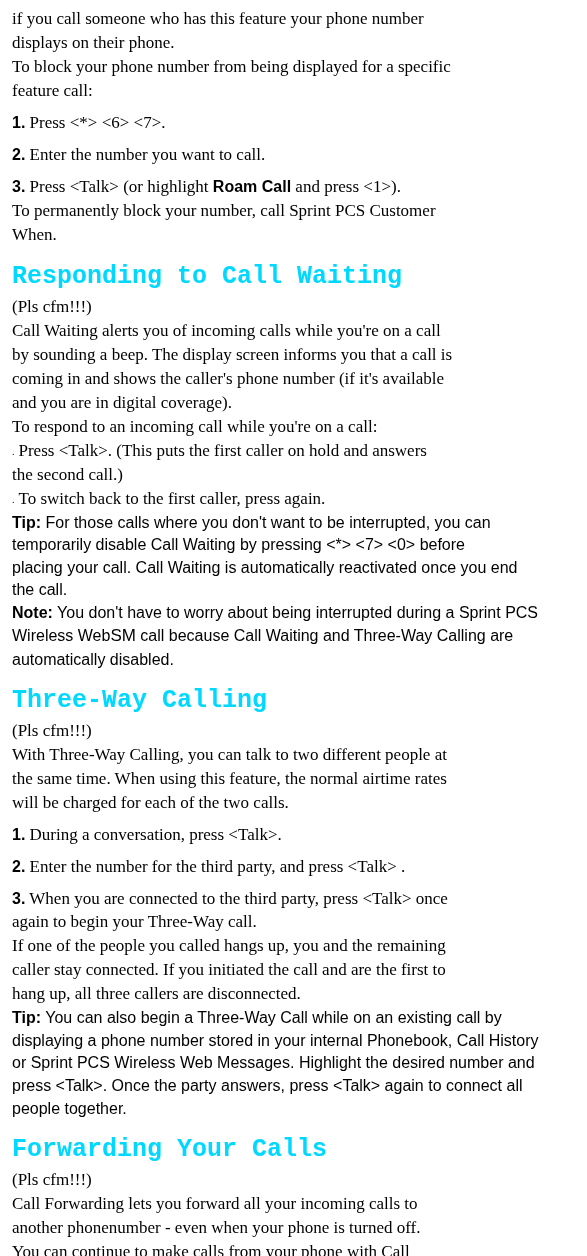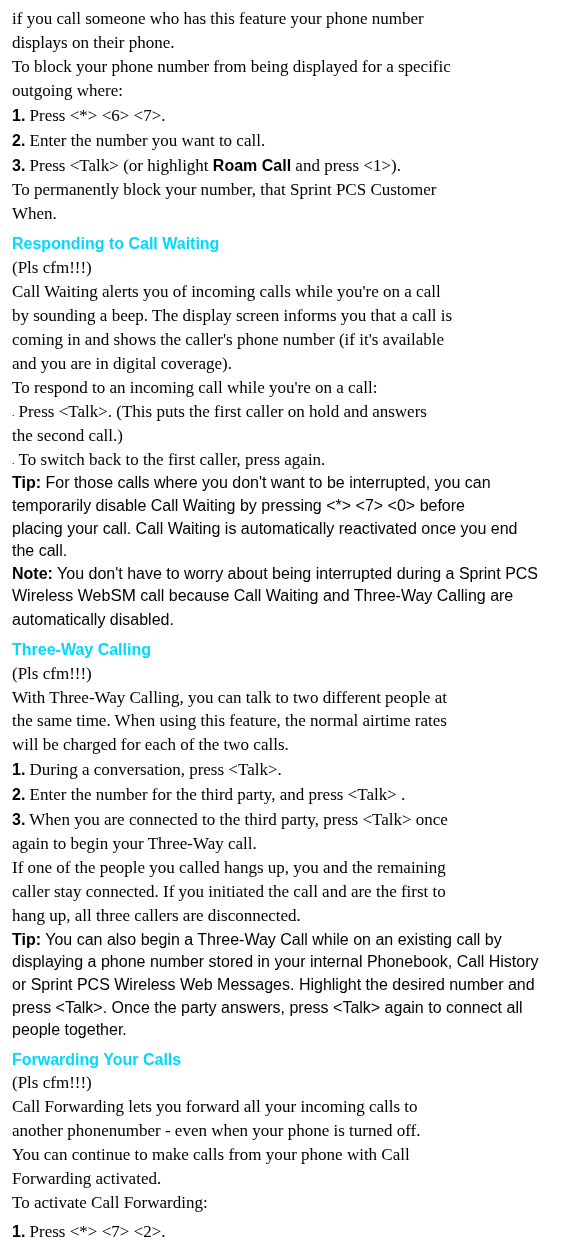--- a/index.html
+++ b/index.html
@@ -10,25 +10,25 @@
       padding: 8px 12px;
       color: #000;
       width: 587px;
       box-sizing: border-box;
     }
     .serif {
       font-family: "Times New Roman", Times, serif;
       font-size: 17px;
     }
     .heading {
-      font-family: Liberation Sans, sans-serif;
+      font-family: Liberation Mono, monospace;
       font-weight: bold;
       color: #00d8ff;
-      font-size: 16px;
-      margin-top: 8px;
+      font-size: 25px;
+      margin-top: 14px;
       margin-bottom: 2px;
     }
     .sans {
       font-family: Arial, Helvetica, sans-serif;
       font-size: 16px;
     }
     .bold {
       font-weight: bold;
     }
     .sm {
@@ -38,34 +38,34 @@
     .dot {
       font-family: "Times New Roman", Times, serif;
       font-size: 10px;
       vertical-align: middle;
       margin-right: 4px;
     }
     p {
       margin: 0 0 1px 0;
     }
     .step {
-      margin-top: 2px;
+      margin-top: 9px;
     }
   </style>
 </head>
 <body>
 
 <p class="serif">if you call someone who has this feature your phone number</p>
 <p class="serif">displays on their phone.</p>
 <p class="serif">To block your phone number from being displayed for a specific</p>
-<p class="serif">outgoing where:</p>
+<p class="serif">feature call:</p>
 <p class="serif step"><span class="bold sans">1.</span><span> Press &lt;*&gt; &lt;6&gt; &lt;7&gt;.</span></p>
 <p class="serif step"><span class="bold sans">2.</span><span> Enter the number you want to call.</span></p>
 <p class="serif step"><span class="bold sans">3.</span><span> Press &lt;Talk&gt; (or highlight </span><span class="bold sans">Roam Call</span><span> and press &lt;1&gt;).</span></p>
-<p class="serif">To permanently block your number, that Sprint PCS Customer</p>
+<p class="serif">To permanently block your number, call Sprint PCS Customer</p>
 <p class="serif">When.</p>
 
 <div class="heading">Responding to Call Waiting</div>
 <p class="serif">(Pls cfm!!!)</p>
 <p class="serif">Call Waiting alerts you of incoming calls while you're on a call</p>
 <p class="serif">by sounding a beep. The display screen informs you that a call is</p>
 <p class="serif">coming in and shows the caller's phone number (if it's available</p>
 <p class="serif">and you are in digital coverage).</p>
 <p class="serif">To respond to an incoming call while you're on a call:</p>
 <p class="serif"><span class="dot">.</span><span>Press &lt;Talk&gt;. (This puts the first caller on hold and answers</span></p>

